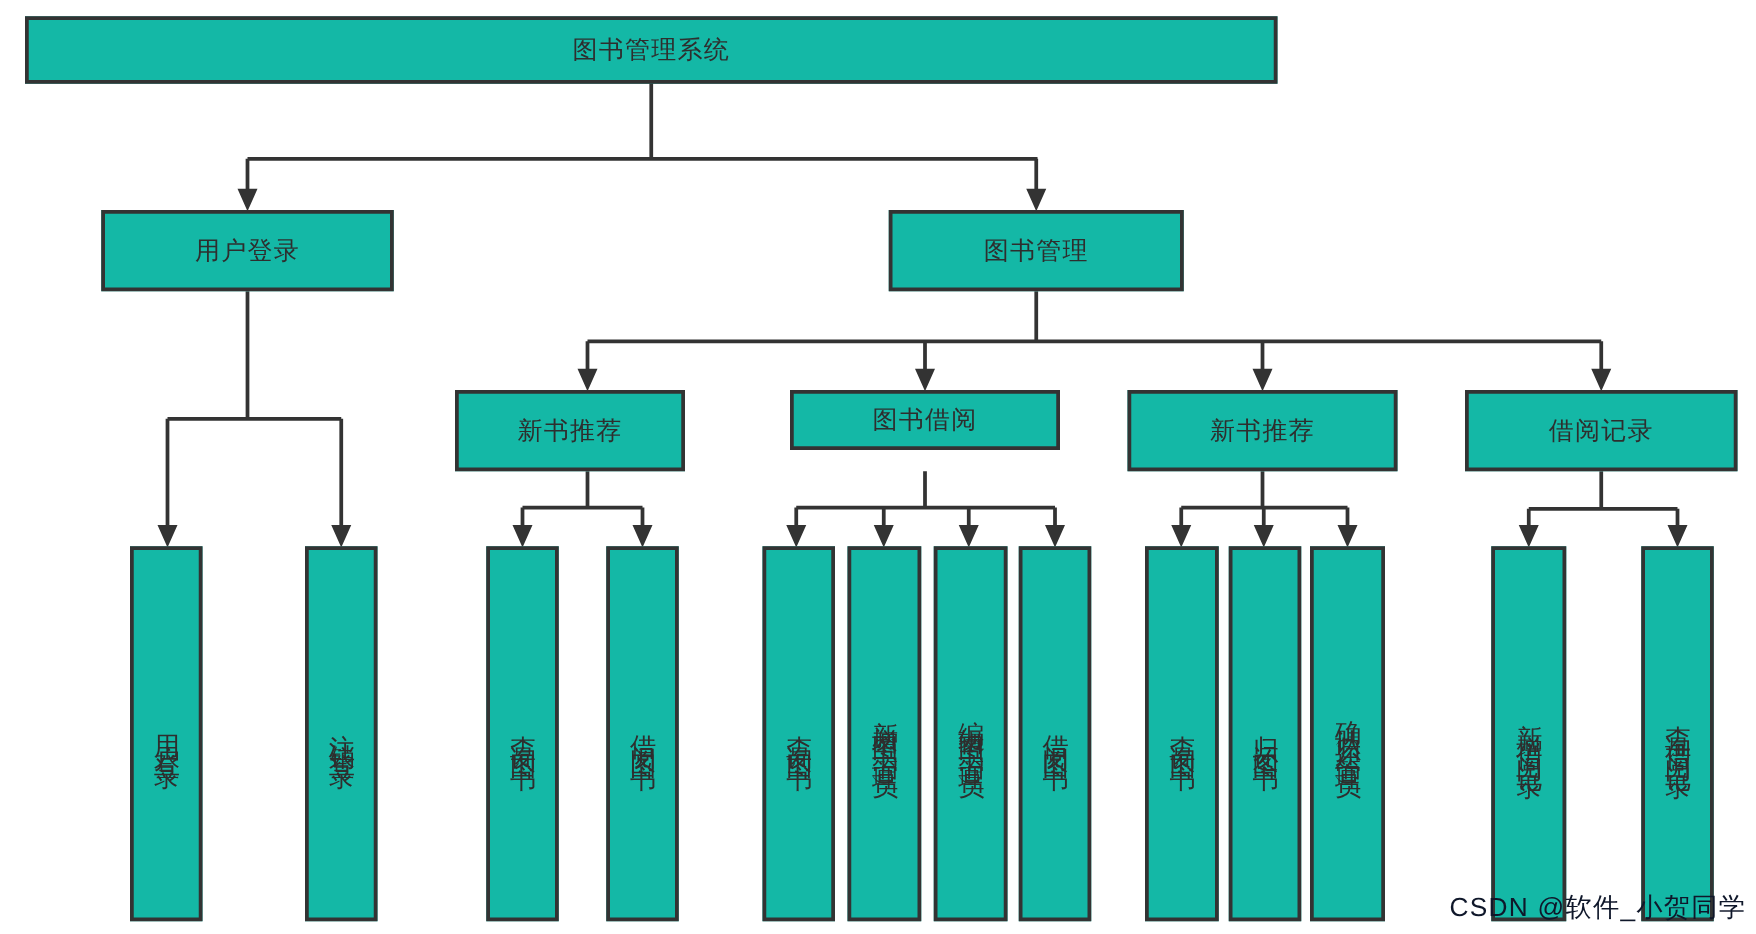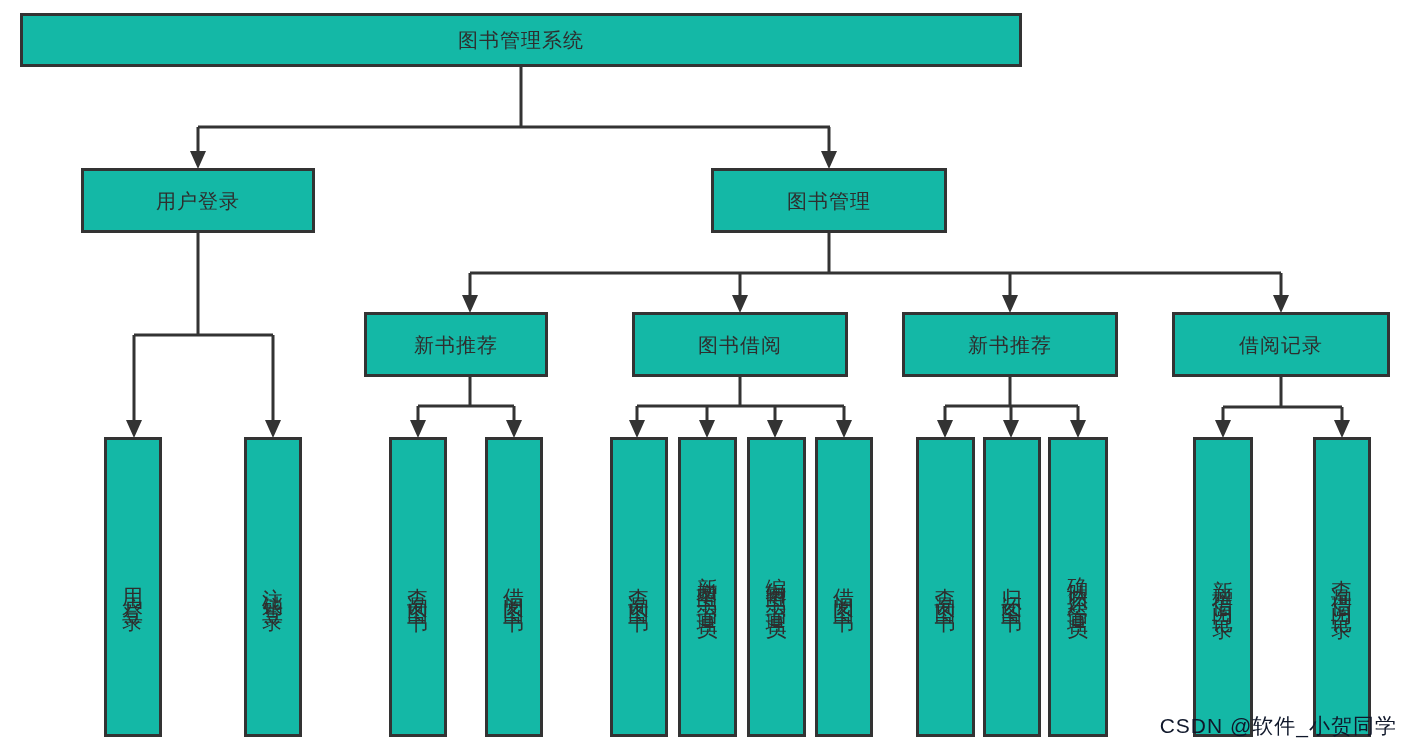--- a/index.html
+++ b/index.html
@@ -41,21 +41,21 @@
     writing-mode: vertical-rl;
     text-orientation: mixed;
     font-size: 21px;
     letter-spacing: 8px;
     white-space: normal;
   }
   .root-box   { left: 20px;   top: 13px;  width: 1002px; height: 54px; }
   .b-user     { left: 81px;   top: 168px; width: 234px;  height: 65px; }
   .b-mgmt     { left: 711px;  top: 168px; width: 236px;  height: 65px; }
   .m-newbook  { left: 364px;  top: 312px; width: 184px;  height: 65px; }
-  .m-borrow   { left: 632px;  top: 312px; width: 216px;  height: 65px; }
+  .m-borrow   { left: 632px;  top: 312px; width: 216px;  height: 48px; }
   .m-current  { left: 902px;  top: 312px; width: 216px;  height: 65px; }
   .m-records  { left: 1172px; top: 312px; width: 218px;  height: 65px; }
   .lf { top: 437px; height: 300px; width: 58px; }
   .l-userlogin { left: 104px; }
   .l-logout    { left: 244px; }
   .l-nbquery   { left: 389px; }
   .l-nbborrow  { left: 485px; }
   .l-bwquery   { left: 610px; }
   .l-bwadd     { left: 678px; width: 59px; letter-spacing: 6px; }
   .l-bwedit    { left: 747px; width: 59px; letter-spacing: 6px; }

